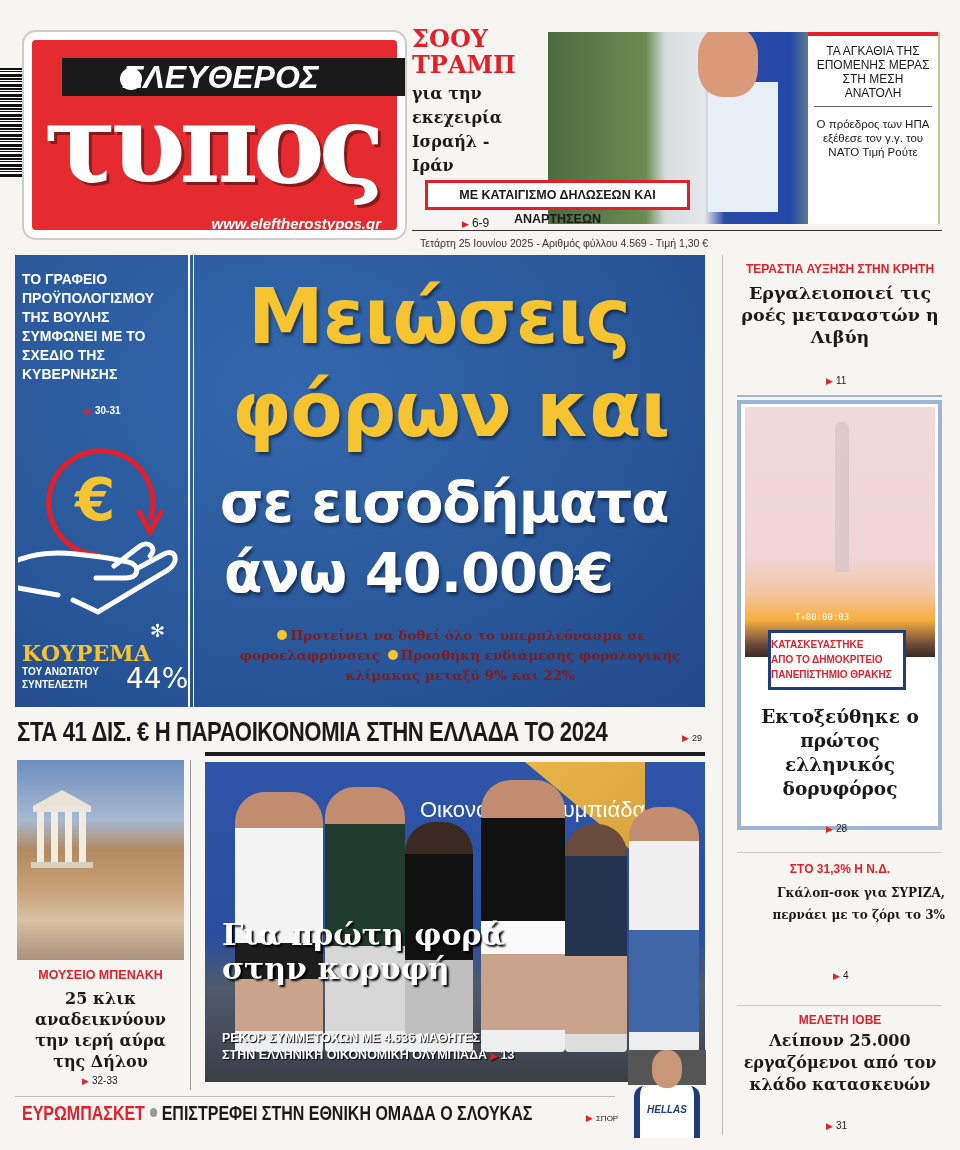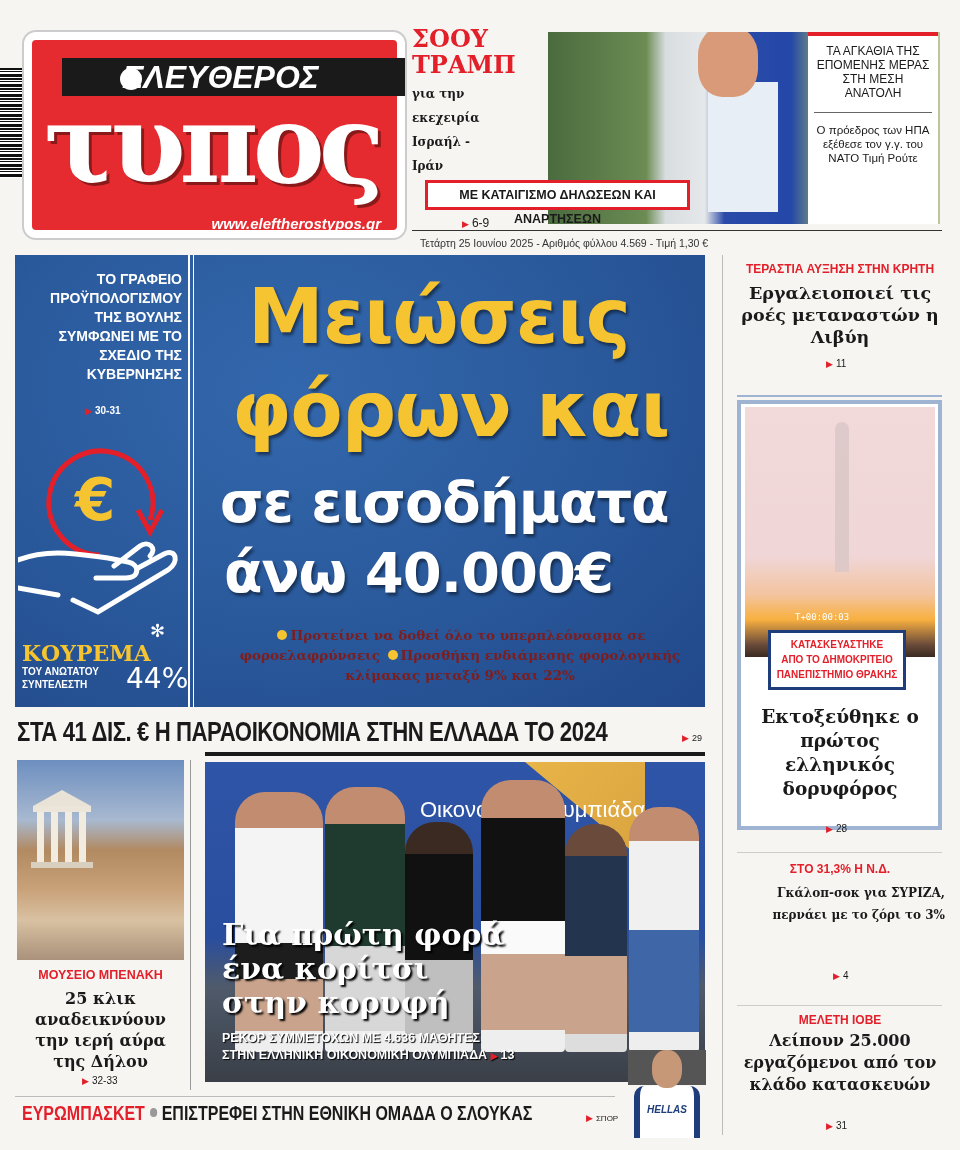--- a/index.html
+++ b/index.html
@@ -18,38 +18,38 @@
   #logo { left: 22px; top: 30px; width: 385px; height: 210px; background: #fff; border: 2px solid #ccc; border-radius: 14px; }
   #logo-red { position: absolute; left: 8px; top: 8px; right: 8px; bottom: 8px; background: #e52b2f; border-radius: 4px; }
   #logo-black { position: absolute; left: 38px; top: 26px; right: 0; height: 38px; background: #1a1a1a; color: #fff; font-size: 32px; font-weight: bold; font-style: italic; line-height: 38px; padding-left: 60px; letter-spacing: 0px; }
   #logo-dot { position: absolute; left: 96px; top: 36px; width: 22px; height: 22px; background: #fff; border-radius: 50%; }
   #logo-title { position: absolute; left: 20px; top: 58px; font-family: "DejaVu Serif", serif; font-weight: bold; font-size: 108px; color: #fff; letter-spacing: -6px; line-height: 1; text-shadow: 3px 3px 0 #8a1a1a; }
   #logo-url { position: absolute; right: 24px; bottom: 6px; color: #fff; font-size: 15px; font-weight: bold; font-style: italic; }
 
   
   #trump-head { left: 412px; top: 26px; width: 130px; }
   #trump-red { font-family: "DejaVu Serif", serif; font-weight: bold; font-size: 24px; color: #e3202a; line-height: 26px; }
-  #trump-black { font-family: "DejaVu Serif", serif; font-weight: bold; font-size: 12px; line-height: 24px; margin-top: 4px; }
+  #trump-black { font-family: "DejaVu Serif", serif; font-weight: bold; font-size: 16px; line-height: 24px; margin-top: 4px; }
   #trump-photo { left: 548px; top: 32px; width: 392px; height: 192px; background: linear-gradient(90deg, #4a6b3e 0%, #6c8c54 25%, #d8dde0 30%, #e5e8ea 40%, #2b4aa8 45%, #2448a8 62%, #8fa870 70%, #bfc59b 100%); overflow: hidden; }
   #trump-face { position: absolute; left: 150px; top: -5px; width: 60px; height: 70px; background: #d89a78; border-radius: 40%; }
   #trump-shirt { position: absolute; left: 160px; top: 50px; width: 70px; height: 130px; background: #e8eef6; }
   #trump-tagbox { left: 425px; top: 180px; width: 265px; height: 30px; border: 3px solid #e3202a; background: #fff; font-size: 12.5px; font-weight: bold; line-height: 24px; text-align: center; }
   #trump-page { left: 462px; top: 216px; font-size: 12px; }
   #trump-side { left: 808px; top: 32px; width: 130px; height: 192px; background: #fff; border-top: 4px solid #e3202a; padding: 8px 6px; font-size: 11.5px; line-height: 14px; }
-  #trump-side .side-head { font-size: 12px; text-align: center; margin-bottom: 6px; padding-bottom: 12px; border-bottom: 1px solid #666; }
+  #trump-side .side-head { font-size: 12px; text-align: center; margin-bottom: 6px; padding-bottom: 6px; border-bottom: 1px solid #666; }
   #trump-side .side-item { text-align: center; padding: 4px 0 6px; }
   #trump-side .side-item + .side-item { border-top: 1px solid #666; }
   #rule-top { left: 412px; top: 230px; width: 530px; height: 1px; background: #333; }
   #dateline { left: 420px; top: 237px; font-size: 10.5px; color: #333; }
 
   
   #main-blue { left: 15px; top: 255px; width: 690px; height: 452px; background: #2a5a9c; background-image: radial-gradient(ellipse at 40% 30%, #3367ad 0%, #2a5a9c 50%, #21488a 100%); }
   #main-divider1 { left: 188px; top: 255px; width: 2px; height: 452px; background: #fff; }
   #main-divider2 { left: 193px; top: 255px; width: 1px; height: 452px; background: #fff; }
-  #side-text { left: 22px; top: 270px; width: 160px; color: #fff; font-weight: bold; font-size: 14px; line-height: 19px; text-align: right; }
+  #side-text { left: 22px; top: 270px; width: 160px; color: #fff; font-weight: bold; font-size: 14px; line-height: 19px; text-align: left; }
   #side-page { left: 85px; top: 405px; color: #fff; font-size: 10px; font-weight: bold; }
   #euro-icon { left: 40px; top: 440px; width: 130px; height: 125px; }
   #hand-icon { left: 18px; top: 540px; width: 170px; height: 80px; }
   #snow-icon { left: 150px; top: 620px; color: #fff; font-size: 18px; }
   #kourema { left: 22px; top: 640px; font-family: "DejaVu Serif", serif; font-weight: bold; font-size: 22px; color: #f5c430; }
   #kourema-sub { left: 22px; top: 665px; color: #fff; font-size: 10px; font-weight: bold; line-height: 13px; }
   #kourema-pct { left: 126px; top: 662px; color: #fff; font-size: 28px; font-family: "DejaVu Sans", sans-serif; }
 
   .big-y { color: #f5c430; font-family: "DejaVu Sans", sans-serif; font-weight: bold; text-shadow: 2px 3px 3px rgba(0,0,0,0.45); letter-spacing: -1px; }
   .big-w { color: #fff; font-family: "DejaVu Sans", sans-serif; font-weight: bold; text-shadow: 2px 3px 3px rgba(0,0,0,0.45); letter-spacing: -1px; }
@@ -78,28 +78,28 @@
   #olymp-yellow { position: absolute; right: 60px; top: 0; width: 120px; height: 100px; background: linear-gradient(135deg, #e8b548 0%, #d9a23f 100%); clip-path: polygon(0 0, 100% 0, 100% 100%); }
   #olymp-banner { position: absolute; left: 215px; top: 35px; color: #fff; font-size: 22px; }
   .person { position: absolute; border-radius: 30px 30px 4px 4px; }
   #olymp-title { left: 222px; top: 918px; font-family: "DejaVu Serif", serif; font-weight: bold; font-size: 30px; line-height: 34px; color: #fff; text-shadow: 2px 2px 2px #000; }
   #olymp-sub { left: 222px; top: 1030px; color: #fff; font-size: 12.5px; font-weight: bold; line-height: 17px; text-shadow: 1px 1px 1px #000; }
 
   
   #vrule-right { left: 722px; top: 255px; width: 1px; height: 880px; background: #bbb; }
   #crete-kicker { left: 735px; top: 262px; width: 210px; text-align: center; font-size: 12px; color: #e3202a; font-weight: bold; }
   #crete-title { left: 735px; top: 282px; width: 210px; text-align: center; font-size: 17.5px; line-height: 22px; }
-  #crete-page { left: 826px; top: 358px; font-size: 10px; }
+  #crete-page { left: 826px; top: 375px; font-size: 10px; }
   #rule-r1 { left: 737px; top: 395px; width: 205px; height: 2px; background: #9fb4d2; }
 
   #sat-box { left: 737px; top: 400px; width: 205px; height: 430px; border: 4px solid #9fb4d2; background: #fff; }
   #sat-photo { left: 745px; top: 407px; width: 190px; height: 250px; background: linear-gradient(180deg, #f2dada 0%, #f0d6d6 60%, #f3c4a0 75%, #f8b040 85%, #6b4b3a 95%, #3a2a22 100%); overflow: hidden; }
   #rocket { position: absolute; left: 90px; top: 15px; width: 14px; height: 150px; background: rgba(220,200,200,0.9); border-radius: 7px 7px 0 0; }
   #sat-time { left: 795px; top: 612px; color: #fff; font-size: 9px; font-family: "DejaVu Sans Mono", monospace; }
-  #sat-tag { left: 768px; top: 630px; width: 138px; height: 60px; background: #fff; border: 3px solid #1e3d7a; color: #e3202a; font-size: 10px; font-weight: bold; line-height: 15px; text-align: center; padding-top: 4px; }
+  #sat-tag { left: 768px; top: 630px; width: 138px; height: 60px; background: #fff; border: 3px solid #1e3d7a; color: #e3202a; font-size: 10px; font-weight: bold; line-height: 15px; text-align: left; padding-top: 4px; }
   #sat-title { left: 745px; top: 705px; width: 190px; text-align: center; font-size: 18.5px; line-height: 24px; }
   #sat-page { left: 826px; top: 823px; font-size: 10px; }
 
   #rule-r2 { left: 737px; top: 852px; width: 205px; height: 1px; background: #ccc; }
   #poll-kicker { left: 735px; top: 862px; width: 210px; text-align: center; font-size: 12px; color: #e3202a; font-weight: bold; }
   #poll-title { left: 735px; top: 882px; width: 210px; text-align: right; font-size: 12px; line-height: 22px; }
   #poll-page { left: 833px; top: 970px; font-size: 10px; }
   #rule-r3 { left: 737px; top: 1005px; width: 205px; height: 1px; background: #ccc; }
   #iobe-kicker { left: 735px; top: 1013px; width: 210px; text-align: center; font-size: 12px; color: #e3202a; font-weight: bold; }
   #iobe-title { left: 735px; top: 1030px; width: 210px; text-align: center; font-size: 16px; line-height: 22px; }
@@ -211,21 +211,20 @@
   <div id="olymp-banner">Οικονομική Ολυμπιάδα</div>
   <div class="person" style="left:30px;top:30px;width:88px;height:260px;background:linear-gradient(180deg,#c28c70 0 14%,#f4f4f4 14% 58%,#1d1d1d 58% 72%,#c9a38c 72% 92%,#eee 92%);"></div>
   <div class="person" style="left:120px;top:25px;width:80px;height:265px;background:linear-gradient(180deg,#c28c70 0 14%,#1f3a2e 14% 60%,#d7d7d7 60% 92%,#eee 92%);"></div>
   <div class="person" style="left:200px;top:60px;width:68px;height:230px;background:linear-gradient(180deg,#3a2a22 0 14%,#111 14% 60%,#bfbfbf 60% 92%,#eee 92%);"></div>
   <div class="person" style="left:276px;top:18px;width:84px;height:272px;background:linear-gradient(180deg,#c28c70 0 14%,#111 14% 52%,#fafafa 52% 64%,#c9a38c 64% 92%,#eee 92%);"></div>
   <div class="person" style="left:360px;top:62px;width:62px;height:228px;background:linear-gradient(180deg,#6a4a3a 0 14%,#23344f 14% 58%,#c9a38c 58% 92%,#ddd 92%);"></div>
   <div class="person" style="left:424px;top:45px;width:70px;height:245px;background:linear-gradient(180deg,#c28c70 0 14%,#f0f0f0 14% 50%,#3f66a6 50% 92%,#eee 92%);"></div>
 </div>
 <div class="abs" id="olymp-title">
   <div>Για πρώτη φορά</div>
-  <div>ένα κορίτσι</div>
   <div>στην κορυφή</div>
 </div>
 <div class="abs" id="olymp-sub">
   <div>ΡΕΚΟΡ ΣΥΜΜΕΤΟΧΩΝ ΜΕ 4.636 ΜΑΘΗΤΕΣ</div>
   <div><span>ΣΤΗΝ ΕΛΛΗΝΙΚΗ ΟΙΚΟΝΟΜΙΚΗ ΟΛΥΜΠΙΑΔΑ</span> <span class="arrow">▶</span><span>13</span></div>
 </div>
 
 <div class="abs" id="vrule-right"></div>
 <div class="abs" id="crete-kicker">ΤΕΡΑΣΤΙΑ ΑΥΞΗΣΗ ΣΤΗΝ ΚΡΗΤΗ</div>
 <div class="abs serif" id="crete-title">Εργαλειοποιεί τις ροές μεταναστών η Λιβύη</div>

